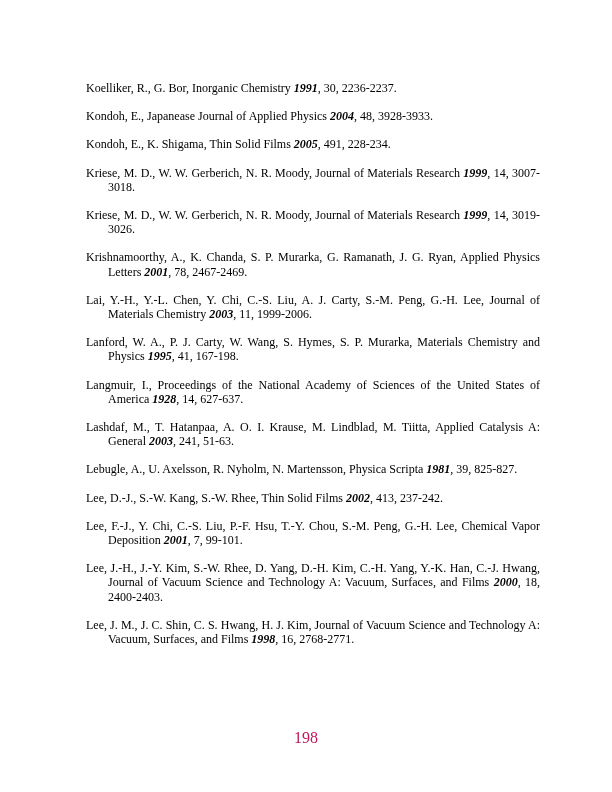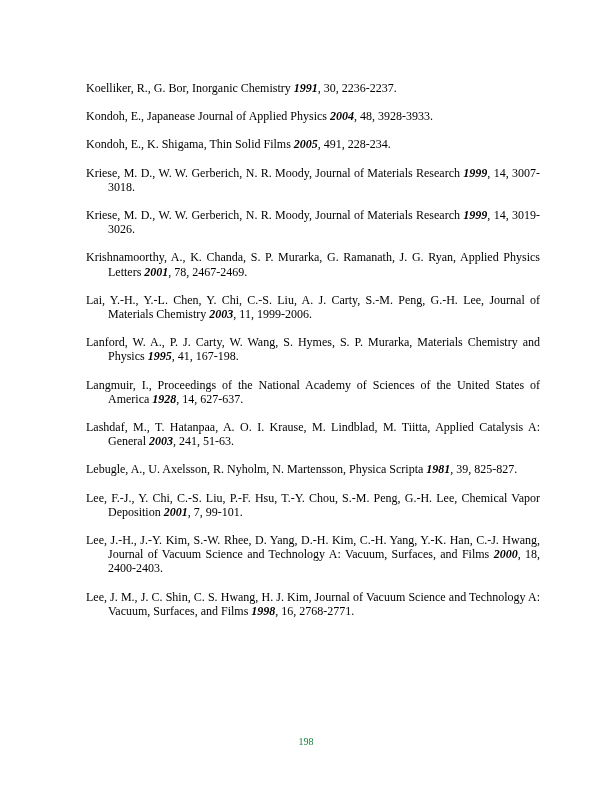--- a/index.html
+++ b/index.html
@@ -36,38 +36,39 @@
     color: #000000;
   }
   .ref span.it { }
   .ref span.bd { font-weight: bold; font-style: italic; }
   .footer {
     position: absolute;
     bottom: 45px;
     left: 0;
     width: 100%;
     text-align: center;
-    font-size: 10px;
-    color: #15803d;
+    font-size: 16px;
+    color: #be185d;
   }
 </style>
 </head>
 <body>
 
 <main class="page">
   <section class="refs">
       <p class="ref"><span class="">Koelliker, R., G. Bor, </span><span class="it">Inorganic Chemistry</span><span class=""> </span><span class="bd">1991</span><span class="">, </span><span class="it">30</span><span class="">, 2236-2237.</span></p>
       <p class="ref"><span class="">Kondoh, E., </span><span class="it">Japanease Journal of Applied Physics</span><span class=""> </span><span class="bd">2004</span><span class="">, </span><span class="it">48</span><span class="">, 3928-3933.</span></p>
       <p class="ref"><span class="">Kondoh, E., K. Shigama, </span><span class="it">Thin Solid Films</span><span class=""> </span><span class="bd">2005</span><span class="">, </span><span class="it">491</span><span class="">, 228-234.</span></p>
       <p class="ref"><span class="">Kriese, M. D., W. W. Gerberich, N. R. Moody, </span><span class="it">Journal of Materials Research</span><span class=""> </span><span class="bd">1999</span><span class="">, </span><span class="it">14</span><span class="">, 3007-3018.</span></p>
       <p class="ref"><span class="">Kriese, M. D., W. W. Gerberich, N. R. Moody, </span><span class="it">Journal of Materials Research</span><span class=""> </span><span class="bd">1999</span><span class="">, </span><span class="it">14</span><span class="">, 3019-3026.</span></p>
       <p class="ref"><span class="">Krishnamoorthy, A., K. Chanda, S. P. Murarka, G. Ramanath, J. G. Ryan, </span><span class="it">Applied Physics Letters</span><span class=""> </span><span class="bd">2001</span><span class="">, </span><span class="it">78</span><span class="">, 2467-2469.</span></p>
       <p class="ref"><span class="">Lai, Y.-H., Y.-L. Chen, Y. Chi, C.-S. Liu, A. J. Carty, S.-M. Peng, G.-H. Lee, </span><span class="it">Journal of Materials Chemistry</span><span class=""> </span><span class="bd">2003</span><span class="">, </span><span class="it">11</span><span class="">, 1999-2006.</span></p>
       <p class="ref"><span class="">Lanford, W. A., P. J. Carty, W. Wang, S. Hymes, S. P. Murarka, </span><span class="it">Materials Chemistry and Physics</span><span class=""> </span><span class="bd">1995</span><span class="">, </span><span class="it">41</span><span class="">, 167-198.</span></p>
       <p class="ref"><span class="">Langmuir, I., </span><span class="it">Proceedings of the National Academy of Sciences of the United States of America</span><span class=""> </span><span class="bd">1928</span><span class="">, </span><span class="it">14</span><span class="">, 627-637.</span></p>
       <p class="ref"><span class="">Lashdaf, M., T. Hatanpaa, A. O. I. Krause, M. Lindblad, M. Tiitta, </span><span class="it">Applied Catalysis A: General</span><span class=""> </span><span class="bd">2003</span><span class="">, </span><span class="it">241</span><span class="">, 51-63.</span></p>
       <p class="ref"><span class="">Lebugle, A., U. Axelsson, R. Nyholm, N. Martensson, </span><span class="it">Physica Scripta</span><span class=""> </span><span class="bd">1981</span><span class="">, </span><span class="it">39</span><span class="">, 825-827.</span></p>
+      <p class="ref"><span class="">Lee, D.-J., S.-W. Kang, S.-W. Rhee, </span><span class="it">Thin Solid Films</span><span class=""> </span><span class="bd">2002</span><span class="">, </span><span class="it">413</span><span class="">, 237-242.</span></p>
       <p class="ref"><span class="">Lee, F.-J., Y. Chi, C.-S. Liu, P.-F. Hsu, T.-Y. Chou, S.-M. Peng, G.-H. Lee, </span><span class="it">Chemical Vapor Deposition</span><span class=""> </span><span class="bd">2001</span><span class="">, </span><span class="it">7</span><span class="">, 99-101.</span></p>
       <p class="ref"><span class="">Lee, J.-H., J.-Y. Kim, S.-W. Rhee, D. Yang, D.-H. Kim, C.-H. Yang, Y.-K. Han, C.-J. Hwang, </span><span class="it">Journal of Vacuum Science and Technology A: Vacuum, Surfaces, and Films</span><span class=""> </span><span class="bd">2000</span><span class="">, </span><span class="it">18</span><span class="">, 2400-2403.</span></p>
       <p class="ref"><span class="">Lee, J. M., J. C. Shin, C. S. Hwang, H. J. Kim, </span><span class="it">Journal of Vacuum Science and Technology A: Vacuum, Surfaces, and Films</span><span class=""> </span><span class="bd">1998</span><span class="">, </span><span class="it">16</span><span class="">, 2768-2771.</span></p>
     </section>
   <div class="footer">198</div>
 </main>
 
 </body></html>

